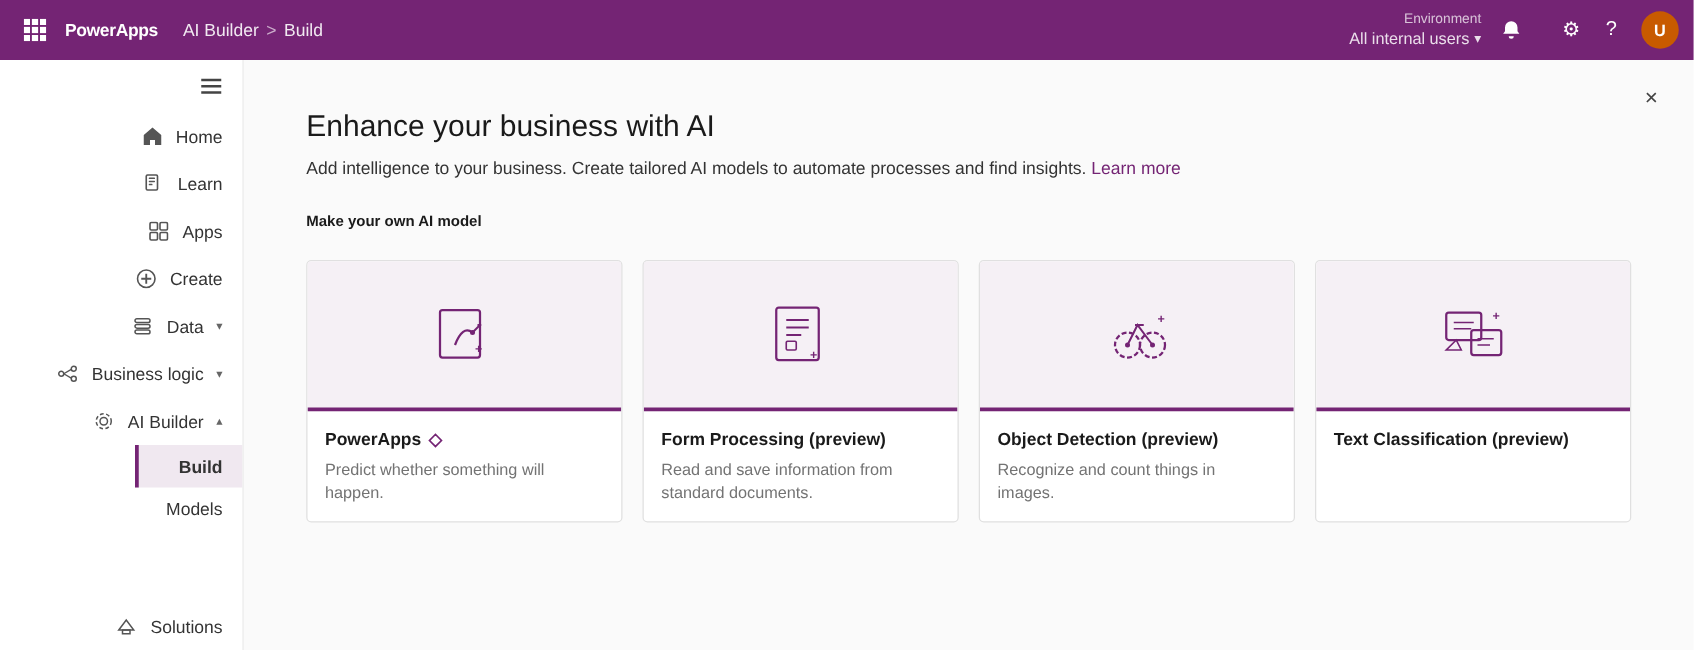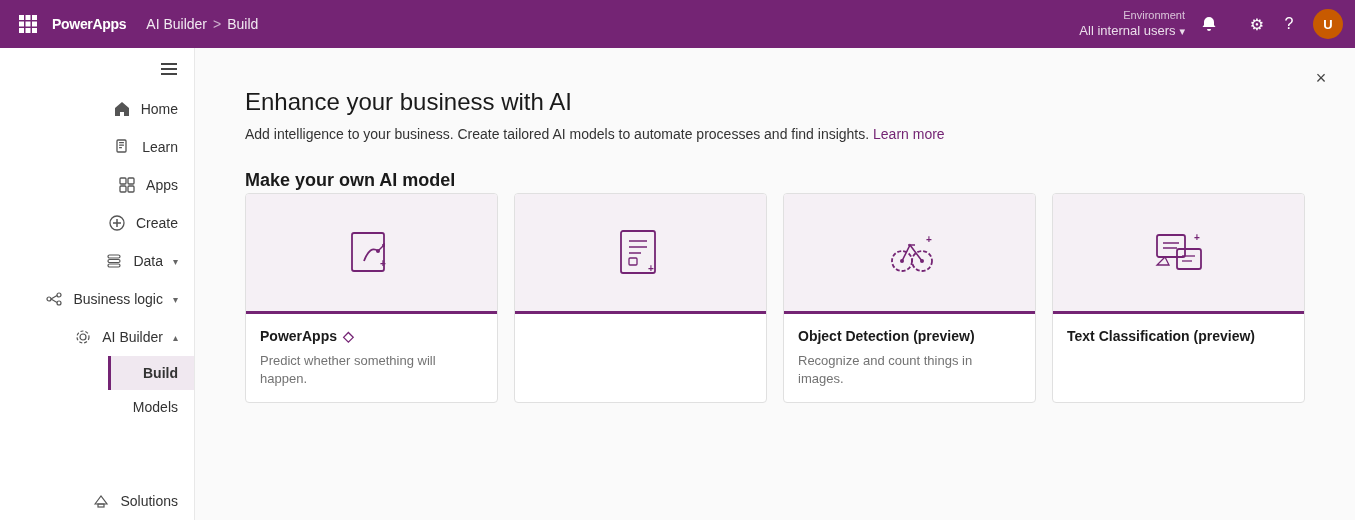--- a/index.html
+++ b/index.html
@@ -78,21 +78,21 @@
       font-size: 18px; color: #444; border-radius: 3px;
     }
     .page-title {
       font-size: 24px; font-weight: 400; color: #1a1a1a; margin-bottom: 10px;
     }
     .page-subtitle {
       font-size: 14px; color: #333; margin-bottom: 28px;
     }
     .page-subtitle a { color: #742474; text-decoration: none; }
     .section-title {
-      font-size: 18px; font-weight: 600; color: #1a1a1a; margin-bottom: 2px;
+      font-size: 12px; font-weight: 600; color: #1a1a1a; margin-bottom: 24px;
     }
 
     
     .cards-grid {
       display: grid; grid-template-columns: repeat(4, 1fr); gap: 16px;
     }
     .card {
       background: white; border: 1px solid #e0e0e0; border-radius: 4px;
       overflow: hidden; cursor: pointer; transition: box-shadow 0.15s;
     }
@@ -305,20 +305,24 @@
         <div class="card-top">
           <svg width="60" height="60" viewBox="0 0 60 60" fill="none">
             <rect x="10" y="8" width="34" height="42" rx="2" stroke="#742474" stroke-width="1.8" fill="none"></rect>
             <line x1="18" y1="18" x2="36" y2="18" stroke="#742474" stroke-width="1.5"></line>
             <line x1="18" y1="24" x2="36" y2="24" stroke="#742474" stroke-width="1.5"></line>
             <line x1="18" y1="30" x2="30" y2="30" stroke="#742474" stroke-width="1.5"></line>
             <rect x="18" y="35" width="8" height="7" rx="1" stroke="#742474" stroke-width="1.3" fill="none"></rect>
             <text x="37" y="49" fill="#742474" font-size="10" font-weight="bold">+</text>
           </svg>
         </div>
+        <div class="card-body">
+          <div class="card-title">Form Processing (preview)</div>
+          <div class="card-desc">Read and save information from standard documents.</div>
+        </div>
       </div>
 
       <div class="card">
         <div class="card-top">
           <svg width="60" height="60" viewBox="0 0 60 60" fill="none">
 
             <circle cx="22" cy="38" r="10" stroke="#742474" stroke-width="1.8" fill="none" stroke-dasharray="4,2"></circle>
             <circle cx="42" cy="38" r="10" stroke="#742474" stroke-width="1.8" fill="none" stroke-dasharray="4,2"></circle>
             <circle cx="22" cy="38" r="2" fill="#742474"></circle>
             <circle cx="42" cy="38" r="2" fill="#742474"></circle>

